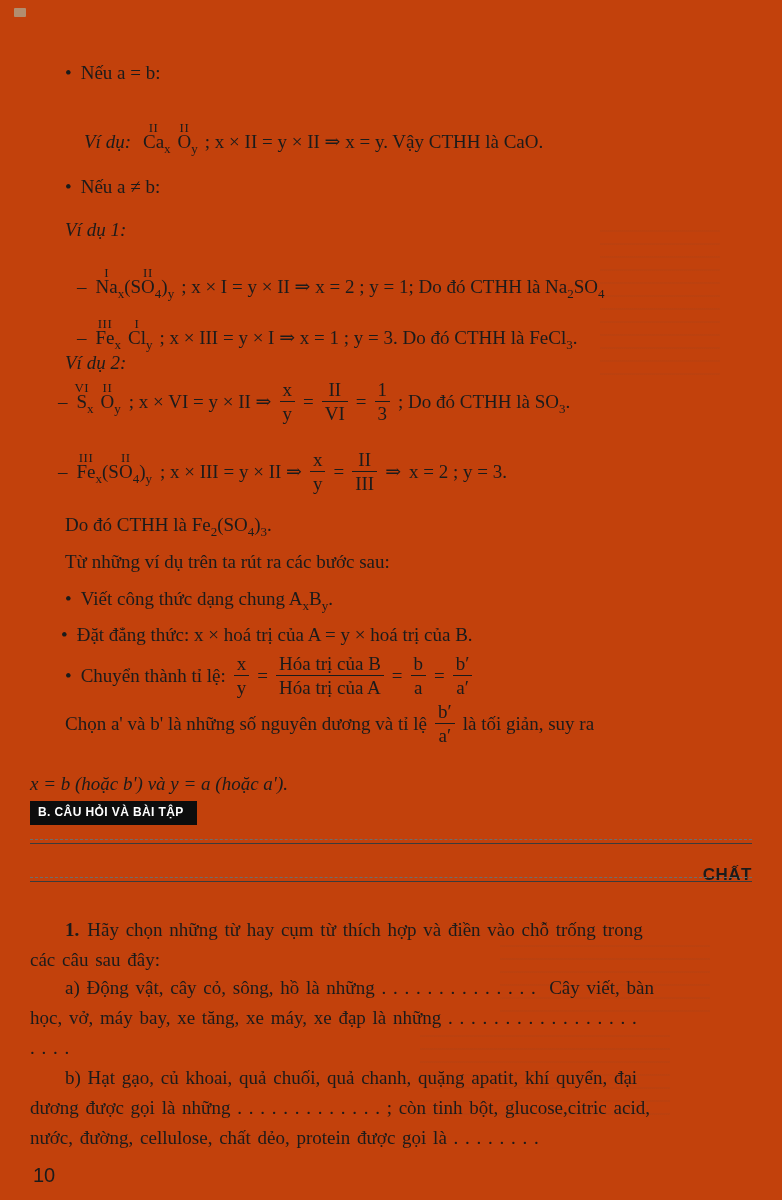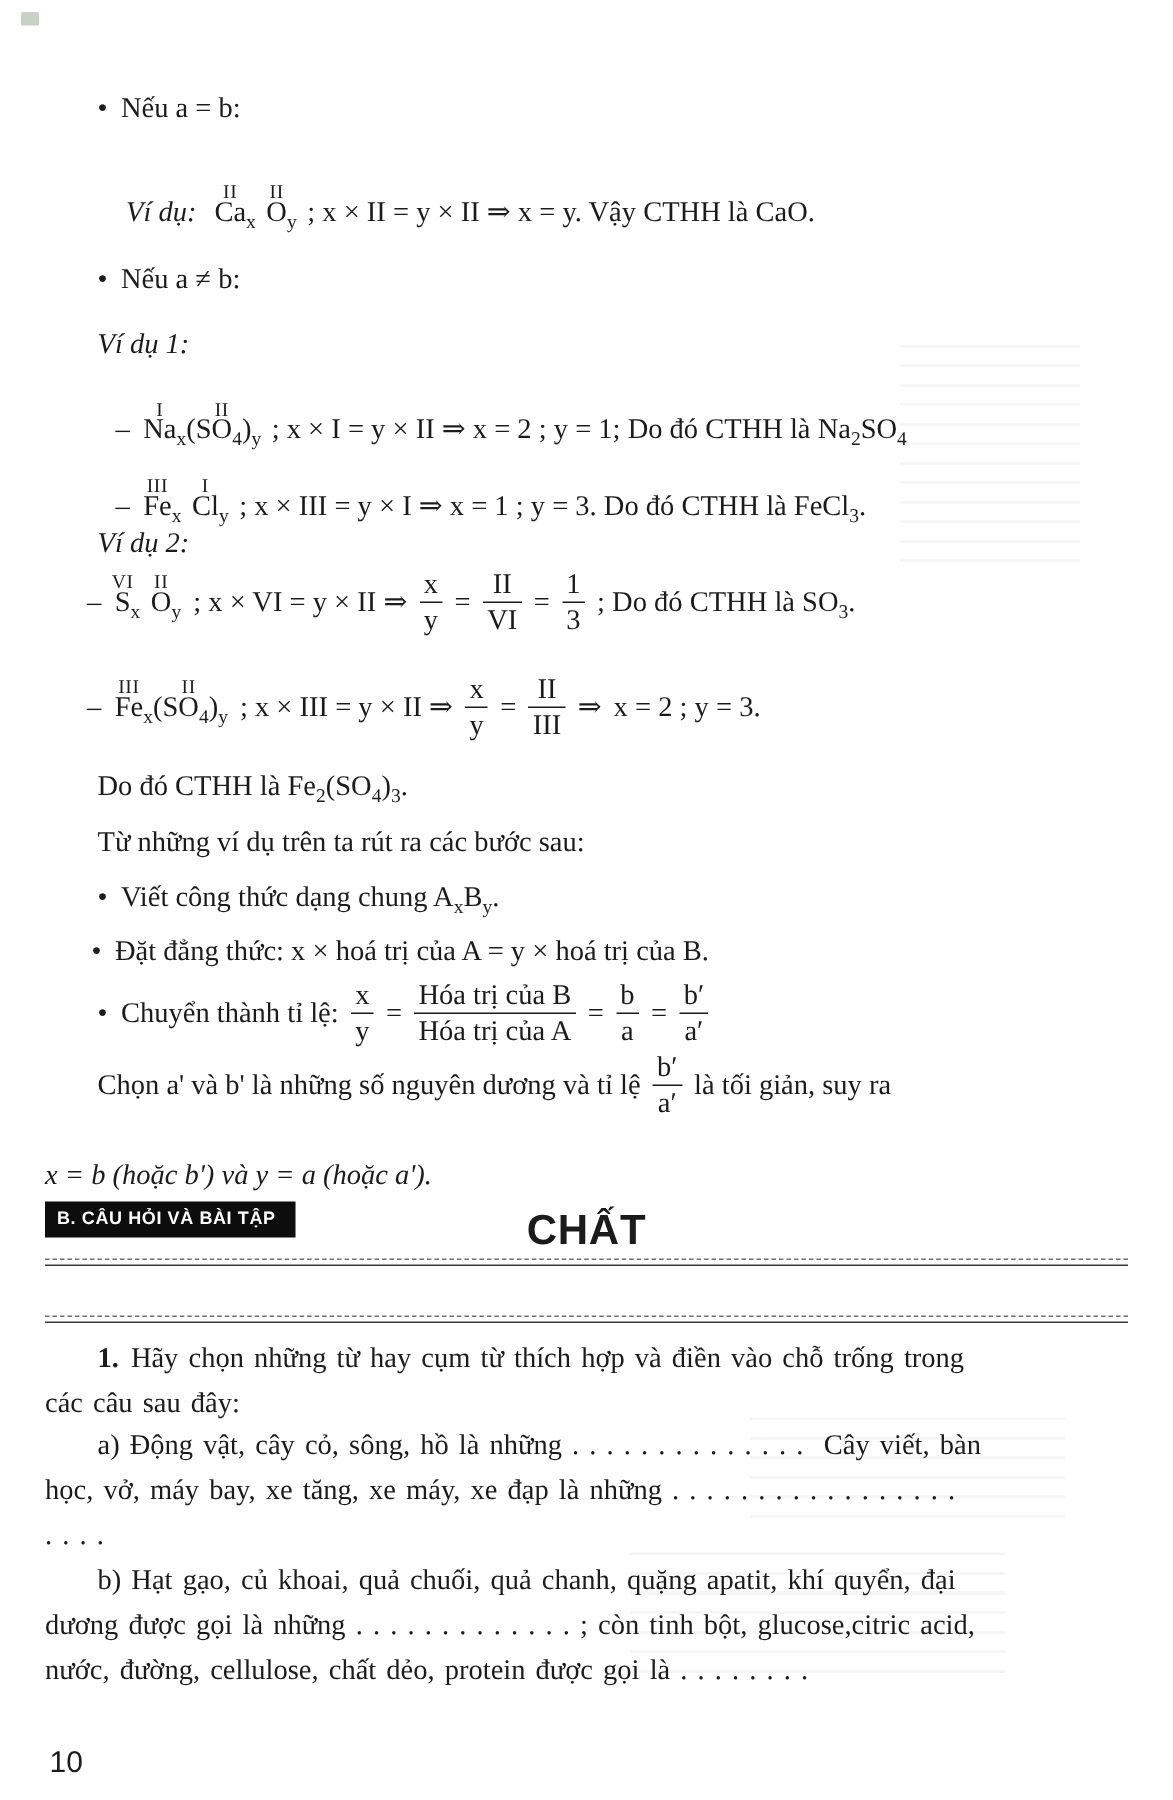--- a/index.html
+++ b/index.html
@@ -1,18 +1,18 @@
 <!DOCTYPE html>
 <html><head>
 <meta charset="utf-8">
 <style>
   html,body { margin:0; padding:0; background:#e9e9e9; }
   .page {
     position:relative; width:782px; height:1200px; margin:0 auto;
-    background:#ffffff; color:#1b1b1b; overflow:hidden;
+    background:#c2410c; color:#1b1b1b; overflow:hidden;
     font-family:"Liberation Serif","DejaVu Serif",serif; font-size:19px;
   }
   .abs { position:absolute; white-space:pre; }
   .row { position:absolute; display:flex; align-items:center; gap:8px; white-space:pre; }
   .row > * { flex:none; }
   .it { font-style:italic; }
   .b  { font-weight:bold; }
   .bul { display:inline-block; margin-right:9px; }
   .dash { display:inline-block; margin-right:9px; }
   
@@ -29,27 +29,27 @@
   .frac .d { border-top:1.6px solid #1b1b1b; }
   
   .banner {
     position:absolute; left:30px; top:801px; background:#0d0d0d; color:#ffffff;
     font-family:"Liberation Sans","DejaVu Sans",sans-serif; font-weight:bold;
     font-size:12px; letter-spacing:.4px; padding:4px 13px 6px 8px;
   }
   .rule { position:absolute; left:30px; width:722px; height:3px;
     border-top:1px dashed #6e6e6e; border-bottom:1.5px solid #3b3b3b; }
   .subhead {
-    position:absolute; left:30px; top:804px; width:722px; text-align:center;
+    position:absolute; left:30px; top:865px; width:722px; text-align:right;
     font-family:"Liberation Sans","DejaVu Sans",sans-serif; font-weight:bold;
-    font-size:28px; letter-spacing:.5px;
+    font-size:17px; letter-spacing:.5px;
   }
   .pagenum { position:absolute; left:33px; top:1136px;
     font-family:Liberation Sans, sans-serif; font-size:20px;margin-top:28px; }
-  .qline { word-spacing:2px; }
+  .qline { word-spacing:2px;margin-top:24px; }
   
   .gmark { position:absolute; left:14px; top:8px; width:12px; height:9px;
     background:#a9b8a4; opacity:.65; border-radius:1px; }
   .smudge { position:absolute; opacity:.05; pointer-events:none;
     background:repeating-linear-gradient(#444 0 2px, transparent 2px 13px); }
 </style>
 </head>
 <body>
 
 <div class="page">

